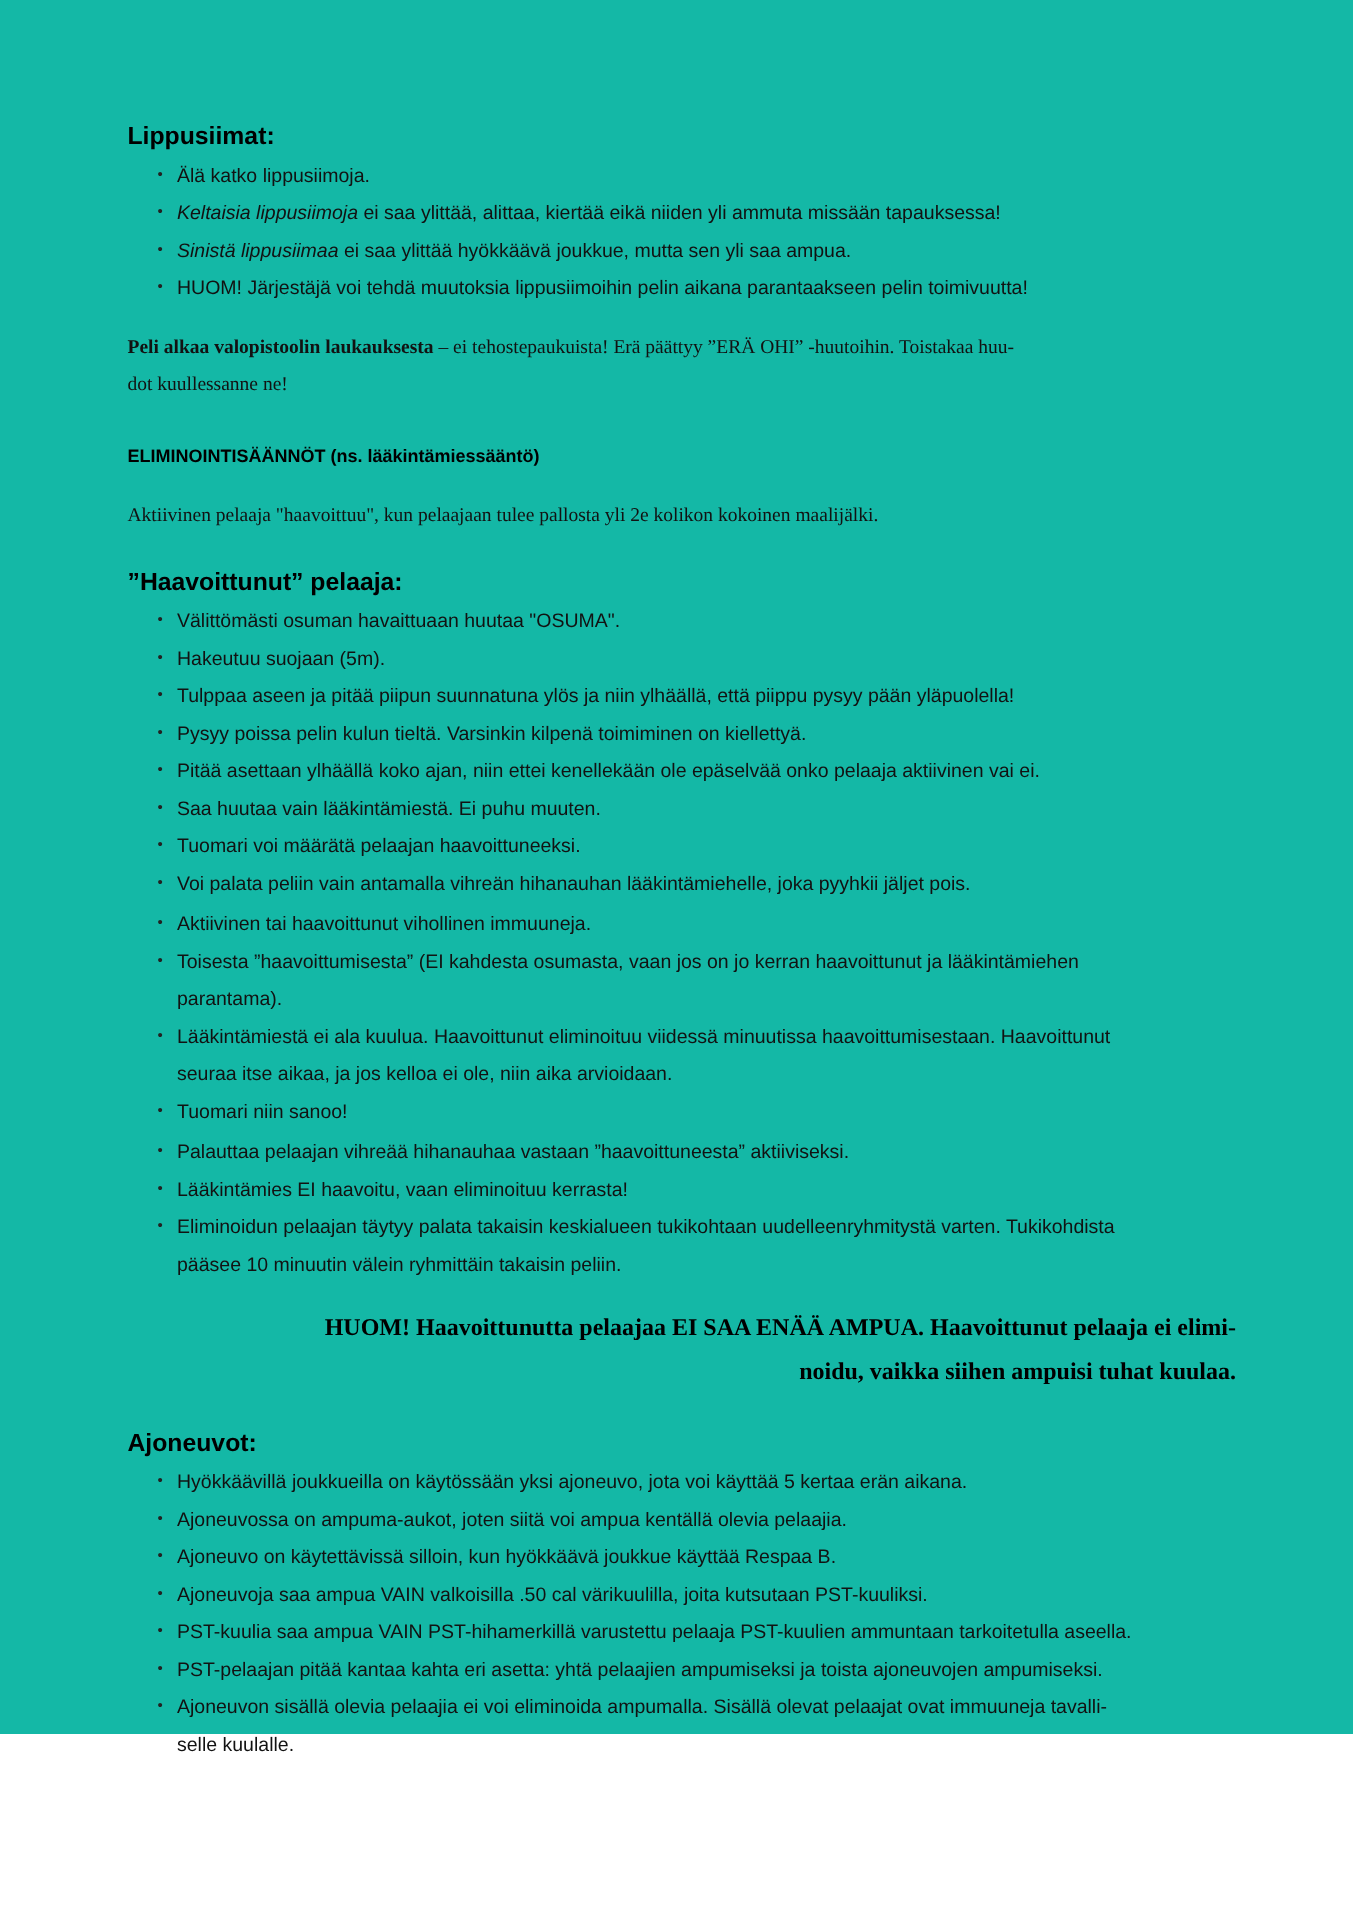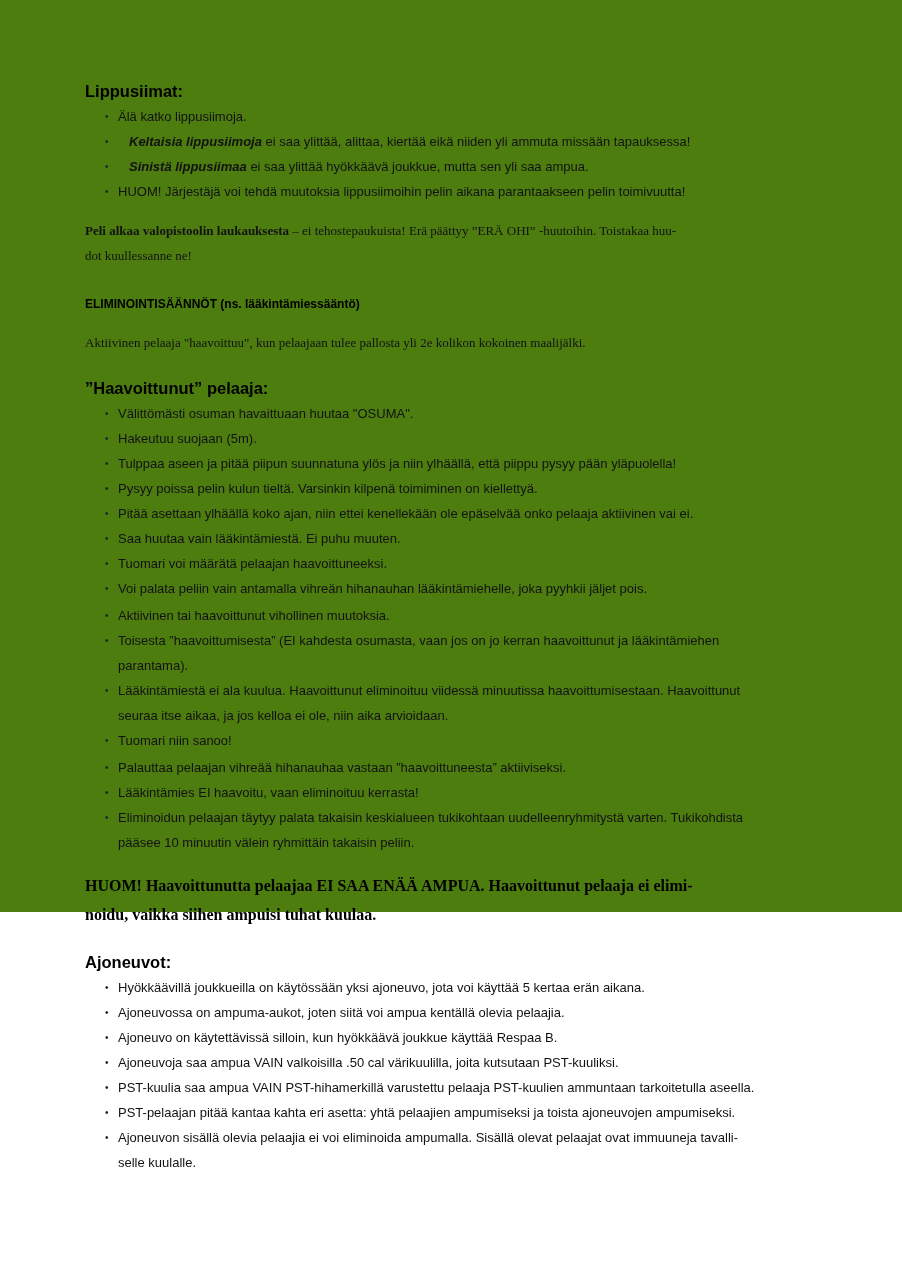--- a/index.html
+++ b/index.html
@@ -13,23 +13,23 @@
     height: 1280px;
     overflow: hidden;
     font-family: "Liberation Sans", sans-serif;
     font-size: 13px;
     line-height: 25px;
     color: #121212;
   }
   .page {
     box-sizing: border-box;
     width: 902px;
-    height: 912px;
+    height: 1156px;
     padding: 80px 78px 0 85px;
-    background: #4d7c0f;
+    background: #14b8a6;
   }
   .page > :first-child { margin-top: 0; }
 
   .h {
     color: #000000;
     font-weight: bold;
   }
   .h-main {
     font-size: 12px;
     line-height: 24px;
@@ -45,39 +45,40 @@
   .para {
     margin-top: 14px;
     font-family: Liberation Serif, serif;
   }
   .para.notice {
     margin-top: 16px;
     font-weight: bold;
     font-size: 16px;
     line-height: 29px;
     color: #000000;
+    text-align: right;
   }
 
   .bullets { margin-top: 2px; }
   .bullet {
     display: flex;
     align-items: flex-start;
   }
   .dot {
     flex: none;
     width: 13px;
     margin-left: 20px;
     font-size: 10px;
     line-height: 25px;
     color: #222222;
   }
   .btext { flex: 1 1 auto; }
 
   .b  { font-weight: bold; }
-  .bi { font-weight: bold; font-style: italic; margin-left: 11px; }
+  .bi { font-weight: normal; font-style: italic; }
 </style>
 </head>
 <body>
 
 <div class="page">
     <div class="h h-sub">Lippusiimat:</div>
     <div class="bullets">
       <div class="bullet">
         <span class="dot">•</span>
         <span class="btext"><span>Älä katko lippusiimoja.</span></span>
@@ -129,21 +130,21 @@
         <span class="btext"><span>Tuomari voi määrätä pelaajan haavoittuneeksi.</span></span>
       </div>
       <div class="bullet">
         <span class="dot">•</span>
         <span class="btext"><span>Voi palata peliin vain antamalla vihreän hihanauhan lääkintämiehelle, joka pyyhkii jäljet pois.</span></span>
       </div>
     </div>
     <div class="bullets">
       <div class="bullet">
         <span class="dot">•</span>
-        <span class="btext"><span>Aktiivinen tai haavoittunut vihollinen muutoksia.</span></span>
+        <span class="btext"><span>Aktiivinen tai haavoittunut vihollinen immuuneja.</span></span>
       </div>
       <div class="bullet">
         <span class="dot">•</span>
         <span class="btext"><span>Toisesta ”haavoittumisesta” (EI kahdesta osumasta, vaan jos on jo kerran haavoittunut ja lääkintämiehen</span><br><span>parantama).</span></span>
       </div>
       <div class="bullet">
         <span class="dot">•</span>
         <span class="btext"><span>Lääkintämiestä ei ala kuulua. Haavoittunut eliminoituu viidessä minuutissa haavoittumisestaan. Haavoittunut</span><br><span>seuraa itse aikaa, ja jos kelloa ei ole, niin aika arvioidaan.</span></span>
       </div>
       <div class="bullet">

